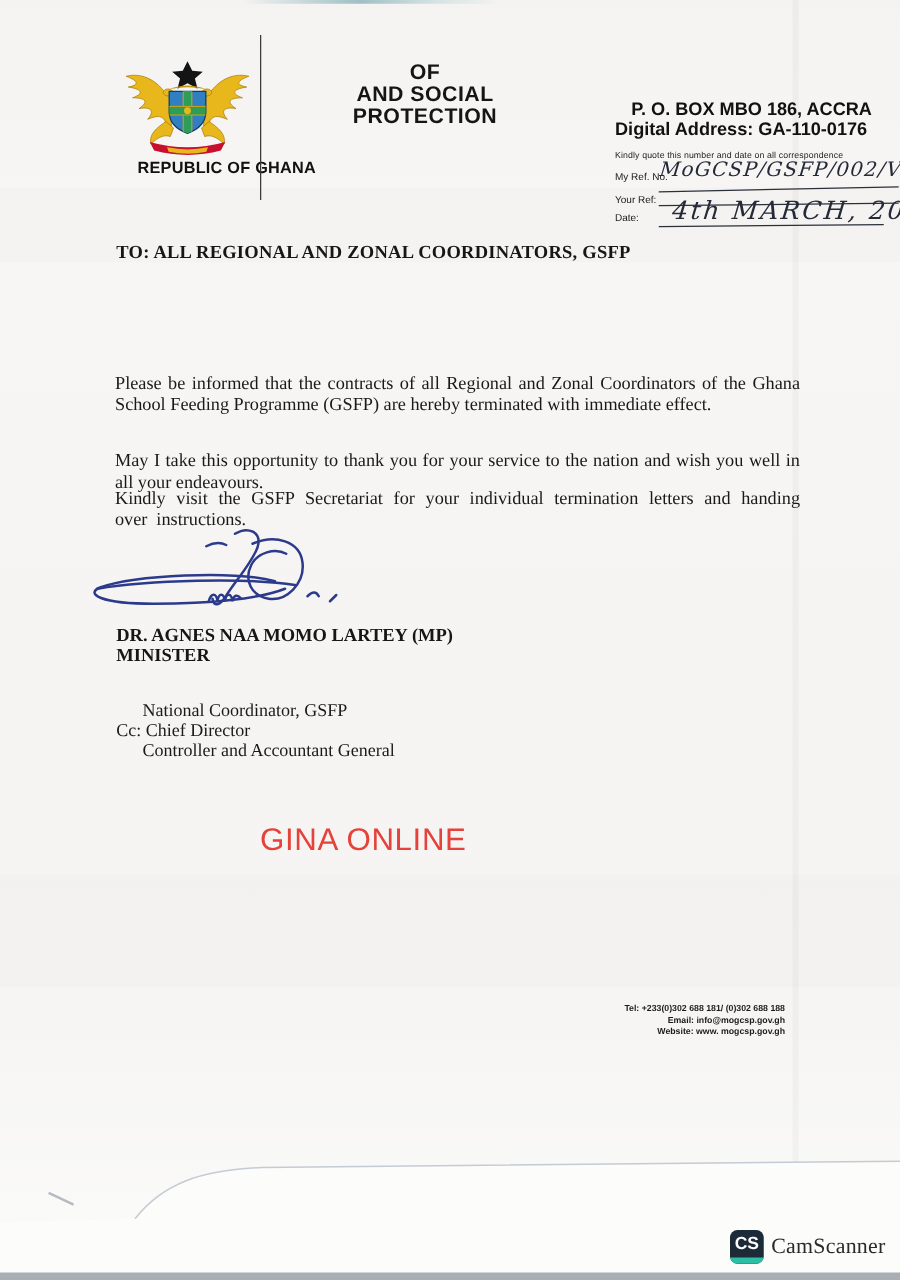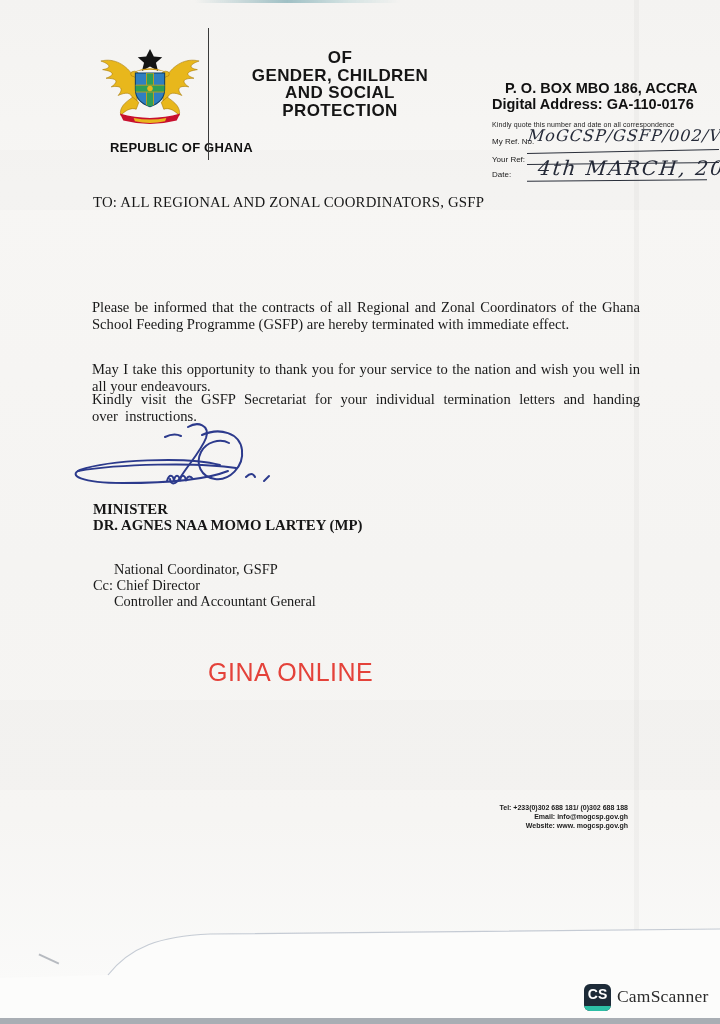--- a/index.html
+++ b/index.html
@@ -15,21 +15,21 @@
     background:linear-gradient(90deg,rgba(110,170,175,0) 0%,rgba(90,150,160,.55) 45%,rgba(120,180,185,.25) 75%,rgba(110,170,175,0) 100%);
     filter:blur(.4px); }
   .v-streak { left:634px; top:0; width:5px; height:930px; background:rgba(110,115,125,.05); }
   .band1 { left:0; top:150px; width:720px; height:60px; background:rgba(0,0,0,.012); }
   .band2 { left:0; top:700px; width:720px; height:90px; background:rgba(0,0,0,.012); }
 
   
   .crest-wrap { position:absolute; left:83px; top:48px; width:134px; text-align:center; }
   .crest-wrap svg { display:block; margin:0 auto; }
   .republic { font-family:"Liberation Sans", sans-serif; font-weight:bold; font-size:13px;
-    letter-spacing:.2px; color:#111; margin-top:16px; white-space:nowrap;padding-left:27px; }
+    letter-spacing:.2px; color:#111; margin-top:2px; white-space:nowrap;padding-left:27px; }
   .divider { position:absolute; left:208px; top:28px; width:1px; height:132px; background:#3a3a3a; }
   .ministry { position:absolute; left:238px; top:49px; width:204px; text-align:center;
     font-family:"Liberation Sans", sans-serif; font-weight:bold; font-size:17px;
     line-height:17.6px; letter-spacing:.4px; color:#151515; }
   .addr { position:absolute; left:492px; top:80px; width:232px;
     font-family:"Liberation Sans", sans-serif; font-weight:bold; color:#111; }
   .addr .l1 { font-size:14.5px; margin-left:13px; white-space:nowrap; }
   .addr .l2 { font-size:14.5px; white-space:nowrap; }
   .quote-note { position:absolute; left:492px; top:121px; font-family:"Liberation Sans", sans-serif;
     font-size:7px; color:#222; letter-spacing:.1px; white-space:nowrap; }
@@ -38,21 +38,21 @@
   .hand { position:absolute; font-family:"DejaVu Serif", serif; font-style:italic;
     color:#252a38; transform:skewX(-6deg); letter-spacing:1px; white-space:nowrap; }
   .hand-ref { left:528px; top:126px; font-size:16px; }
   .hand-date { left:538px; top:156px; font-size:20px; letter-spacing:2px; }
   .ref-line { position:absolute; height:1.4px; background:#2a2f3a; }
   .line-myref { left:527px; top:151px; width:192px; transform:rotate(-1.2deg); }
   .line-yourref { left:527px; top:163px; width:192px; transform:rotate(-.6deg); }
   .line-date { left:527px; top:180px; width:180px; transform:rotate(-.5deg); }
 
   
-  .to-line { position:absolute; left:93px; top:194px; font-weight:normal; font-size:14.8px;
+  .to-line { position:absolute; left:93px; top:194px; font-weight:bold; font-size:14.8px;
     letter-spacing:.2px; color:#161616; white-space:nowrap; }
   .subject-row { position:absolute; left:92px; top:266px; width:548px; text-align:center; }
   .subject { font-weight:bold; font-size:14.8px; letter-spacing:.3px; color:#161616; }
   .para { position:absolute; left:92px; width:548px; font-size:14.6px; line-height:16.6px;
     text-align:justify; color:#191919; }
   .p1 { top:299px; }
   .p2 { top:345px;margin-top:16px; }
   .p3 { top:391px; word-spacing:3.5px; }
   .signature { position:absolute; left:68px; top:420px; }
   .signatory { position:absolute; left:93px; top:501px; font-weight:bold; font-size:14.8px;
@@ -126,21 +126,20 @@
       <path d="M30 76 q35 10 70 0 l-4 8 q-31 8 -62 0 z" fill="#c8102e"></path>
       <path d="M46 81 q19 4 38 0 l-1.5 4 q-17.5 4 -35 0 z" fill="#e8b71c"></path>
     </svg>
     <div class="republic">REPUBLIC OF GHANA</div>
   </div>
 
   <div class="divider"></div>
 
   <div class="ministry">
     <div>OF</div>
-    <div>GENDER, CHILDREN</div>
     <div>AND SOCIAL</div>
     <div>PROTECTION</div>
   </div>
 
   <div class="addr">
     <div class="l1">P. O.  BOX MBO 186, ACCRA</div>
     <div class="l2">Digital Address: GA-110-0176</div>
   </div>
   <div class="quote-note">Kindly quote this number and date on all correspondence</div>
 
@@ -169,22 +168,22 @@
       <path d="M120 7 C130 1 142 5 138 18 C133 31 120 45 112 58 C108 64 103 66 102 59"></path>
       <path d="M134 15 C152 7 172 13 174 30 C176 47 161 61 147 59 C133 57 127 44 133 32 C138 22 152 18 161 23"></path>
       <path d="M99 61 C101 54 105 54 106 61 C107 54 111 54 112 61 C113 54 117 54 118 61 C119 56 122 55 125 59"></path>
       <path d="M97 17 C103 14 109 14 113 16"></path>
       <path d="M178 57 C182 53 185 53 187 57"></path>
       <path d="M196 61 l5 -5"></path>
     </g>
   </svg>
 
   <div class="signatory">
+    <div>DR. AGNES NAA MOMO LARTEY (MP)</div>
     <div>MINISTER</div>
-    <div>DR. AGNES NAA MOMO LARTEY (MP)</div>
   </div>
 
   <div class="cc-block">
     <div class="cc-row cc-indent">National Coordinator, GSFP</div>
     <div class="cc-row">Cc: Chief Director</div>
     <div class="cc-row cc-indent">Controller and Accountant General</div>
   </div>
 
   <div class="watermark">GINA ONLINE</div>
 

